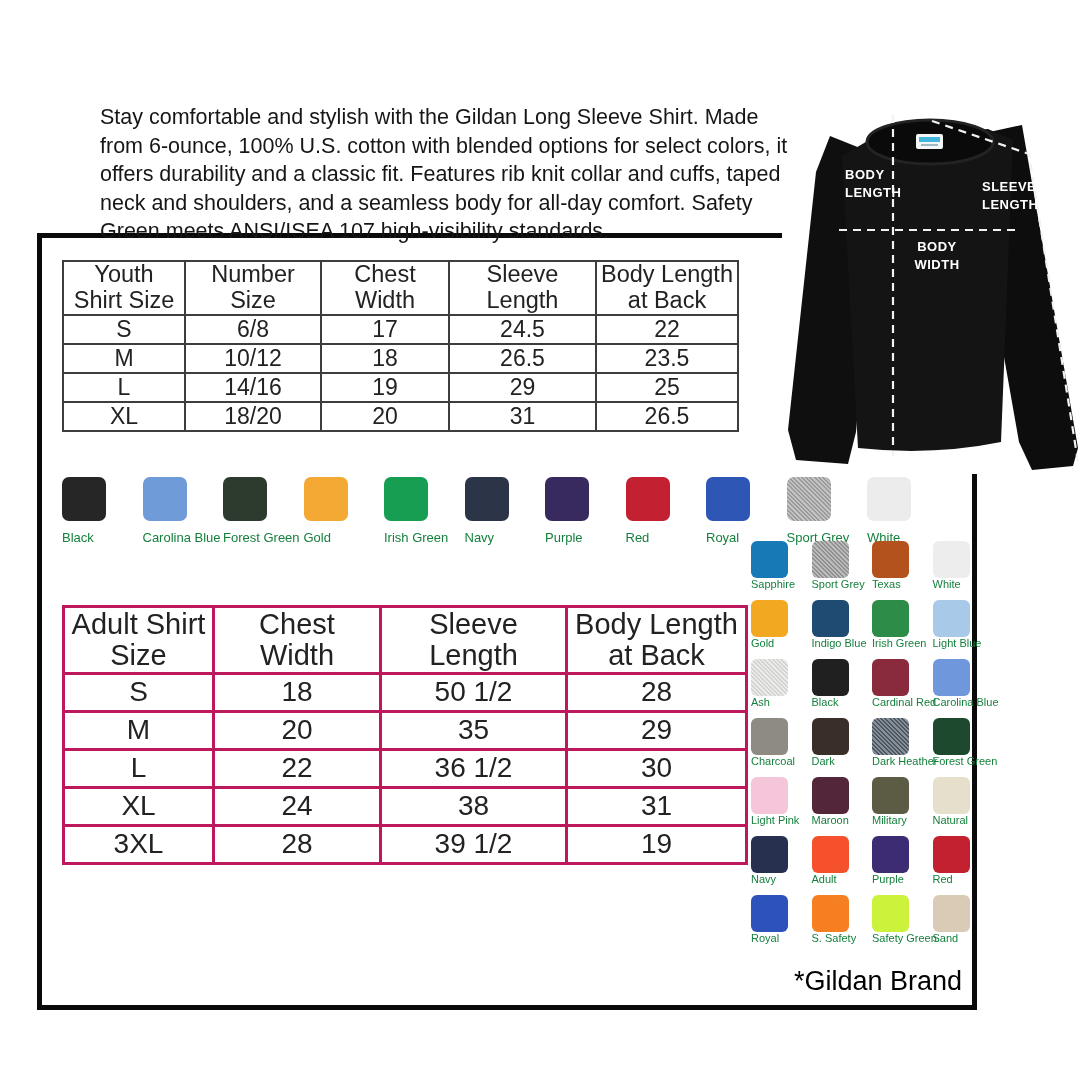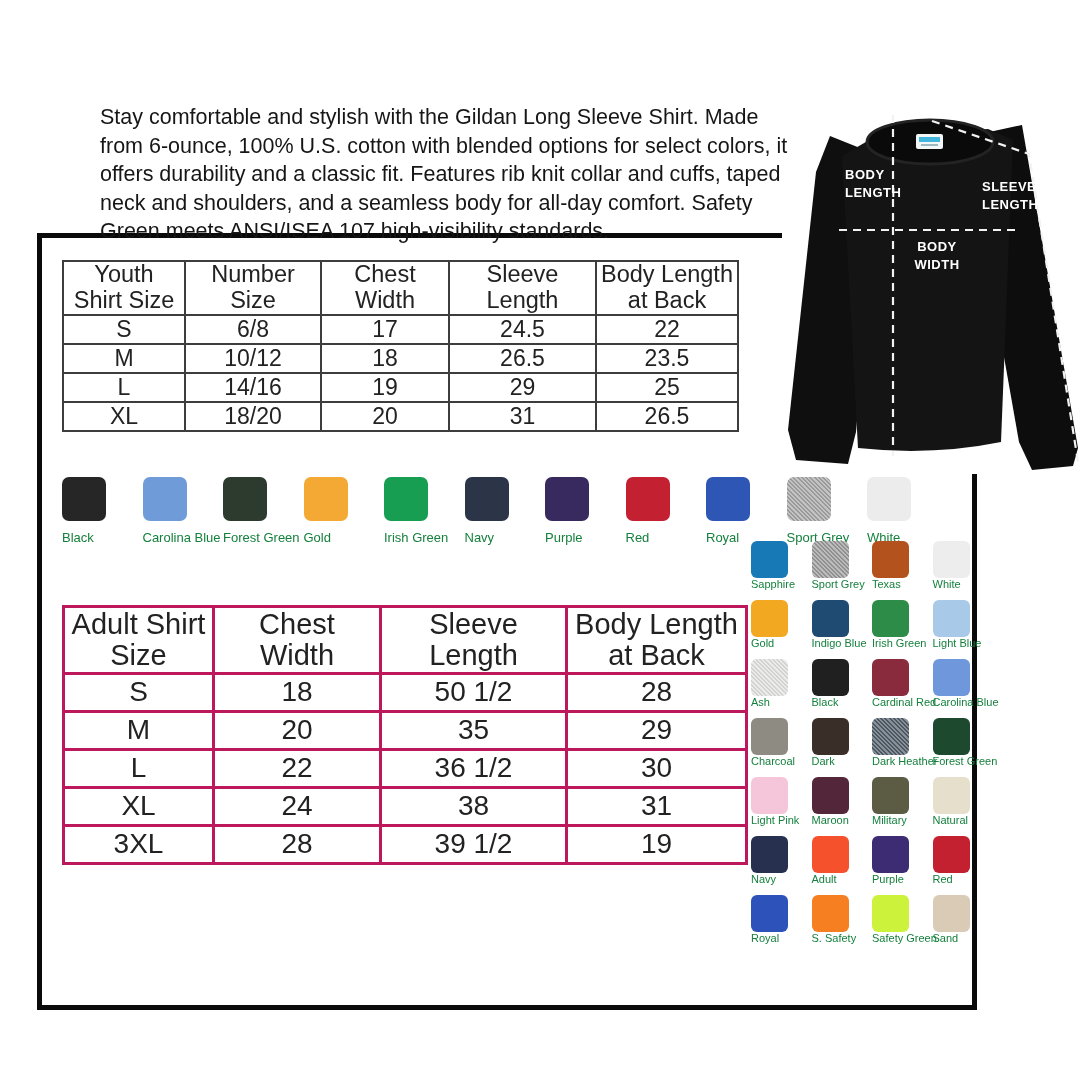--- a/index.html
+++ b/index.html
@@ -340,14 +340,15 @@
       <div class="sw-item">
         <div class="sw" style="background-color: rgb(205, 242, 60);"></div>
         <div class="sw-label">Safety Green</div>
       </div>
       <div class="sw-item">
         <div class="sw" style="background-color: rgb(217, 203, 181);"></div>
         <div class="sw-label">Sand</div>
       </div>
     </div>
 
+  <div class="footnote">*Gildan Brand</div>
 
 </div>
 
 </body></html>

